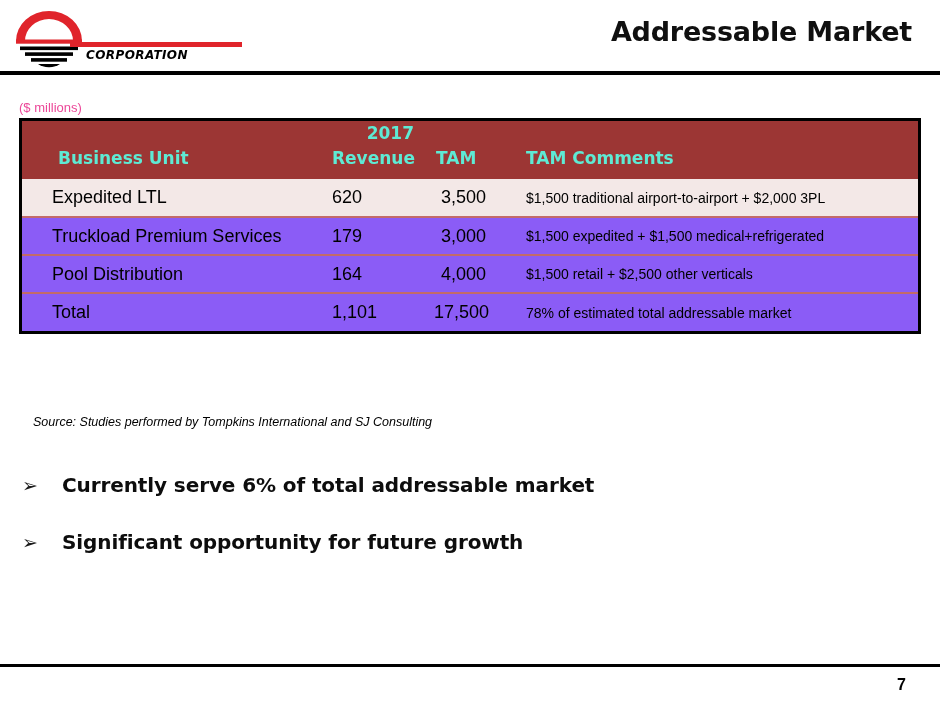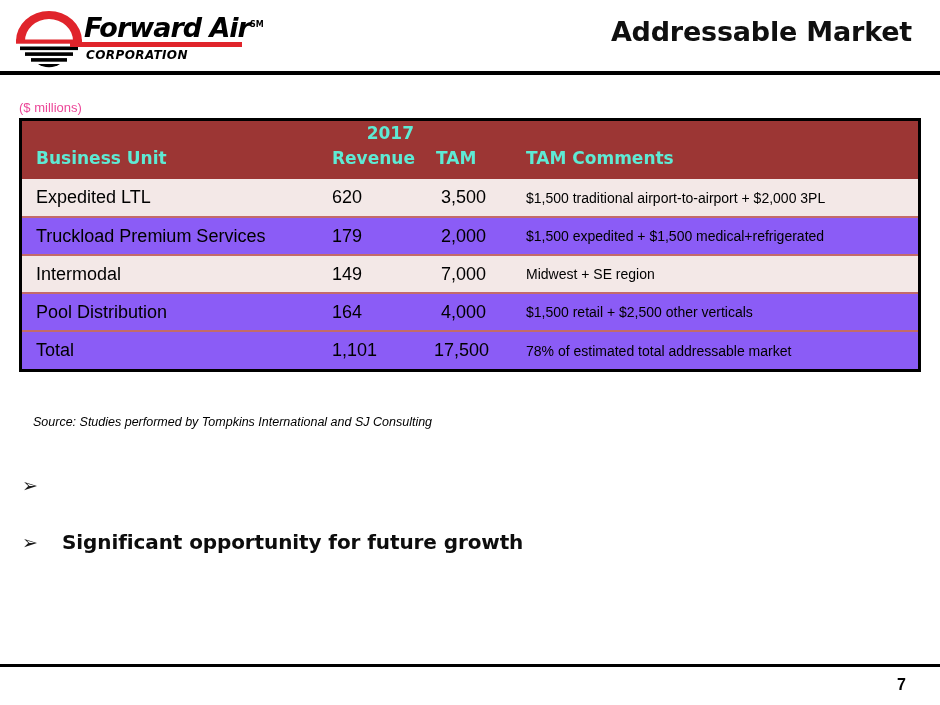--- a/index.html
+++ b/index.html
@@ -127,39 +127,39 @@
     font-size: 17px;
     padding: 0;
     vertical-align: bottom;
     height: 52px;
     border: none;
   }
   .th-inner {
     padding: 0 10px 8px 10px;
     line-height: 25px;
   }
-  .th-unit    .th-inner { text-align: left; padding-left: 14px; }
+  .th-unit    .th-inner { text-align: left; padding-left: 14px; margin-left: 22px; }
   .th-rev     .th-inner { text-align: right; padding-right: 10px; }
   .th-tam     .th-inner { text-align: left; padding-left: 12px; }
   .th-comment .th-inner { text-align: left; padding-left: 10px; }
   .year-line { display: block; }
 
   tbody tr { height: 38px; }
   tbody tr.shade td { background: #F3E8E7; }
   tbody tr.plain td { background: #8b5cf6; }
   tbody td {
     border-top: 2px solid #C36B6A;
     font-family: "Liberation Sans", sans-serif;
     font-size: 18px;
     color: #000000;
     padding: 0 10px;
     vertical-align: middle;
   }
   tbody tr:first-child td { border-top: none; }
-  td.td-unit { text-align: left; padding-left: 14px; }
+  td.td-unit { text-align: left; padding-left: 30px; }
   td.td-rev  { text-align: left; padding-right: 10px; }
   td.td-tam  { text-align: right; padding-right: 30px; }
   td.td-comment {
     text-align: left;
     font-size: 14px;
     padding-left: 10px;
   }
 
   
   #source-note {
@@ -224,21 +224,20 @@
     <svg id="logo-mark" viewBox="0 0 78 60" xmlns="http://www.w3.org/2000/svg">
       <path d="M6 33 A33 30 0 0 1 72 33 L63 33 A24 22 0 0 0 15 33 Z" fill="#E0242B"></path>
       <rect x="6" y="31.5" width="66" height="4.2" fill="#E0242B"></rect>
       <rect x="10" y="38.5" width="58" height="3.6" fill="#000000"></rect>
       <rect x="15" y="44.3" width="48" height="3.6" fill="#000000"></rect>
       <rect x="21" y="50.1" width="36" height="3.6" fill="#000000"></rect>
       <path d="M28 55.9 L50 55.9 A13 7 0 0 1 28 55.9 Z" fill="#000000"></path>
     </svg>
     <div id="logo-wordmark">
       <div class="wordmark-rule"></div>
-      <div class="wordmark-main"><span>Forward Air</span><span class="wordmark-sm">SM</span></div>
       <div class="wordmark-sub">CORPORATION</div>
     </div>
   </div>
 
   <div id="slide-title">Addressable Market</div>
   <div id="header-rule"></div>
 </div>
 
 <div id="units-note">($ millions)</div>
 
@@ -272,28 +271,22 @@
     <tbody>
       <tr class="shade">
         <td class="td-unit">Expedited LTL</td>
         <td class="td-rev">620</td>
         <td class="td-tam">3,500</td>
         <td class="td-comment">$1,500 traditional airport-to-airport + $2,000 3PL</td>
       </tr>
       <tr class="plain">
         <td class="td-unit">Truckload Premium Services</td>
         <td class="td-rev">179</td>
-        <td class="td-tam">2,000</td>
+        <td class="td-tam">3,000</td>
         <td class="td-comment">$1,500 expedited + $1,500 medical+refrigerated</td>
-      </tr>
-      <tr class="shade">
-        <td class="td-unit">Intermodal</td>
-        <td class="td-rev">149</td>
-        <td class="td-tam">7,000</td>
-        <td class="td-comment">Midwest + SE region</td>
       </tr>
       <tr class="plain">
         <td class="td-unit">Pool Distribution</td>
         <td class="td-rev">164</td>
         <td class="td-tam">4,000</td>
         <td class="td-comment">$1,500 retail + $2,500 other verticals</td>
       </tr>
       <tr class="plain">
         <td class="td-unit">Total</td>
         <td class="td-rev">1,101</td>
@@ -302,20 +295,21 @@
       </tr>
     </tbody>
   </table>
 </div>
 
 <div id="source-note">Source:  Studies performed by Tompkins International and SJ Consulting</div>
 
 <div id="bullets">
   <div class="bullet-row">
     <span class="bullet-glyph">➢</span>
+    <span class="bullet-text">Currently serve 6% of total addressable market</span>
   </div>
   <div class="bullet-row">
     <span class="bullet-glyph">➢</span>
     <span class="bullet-text">Significant opportunity for future growth</span>
   </div>
 </div>
 
 <div id="footer-rule"></div>
 <div id="page-number">7</div>
 

